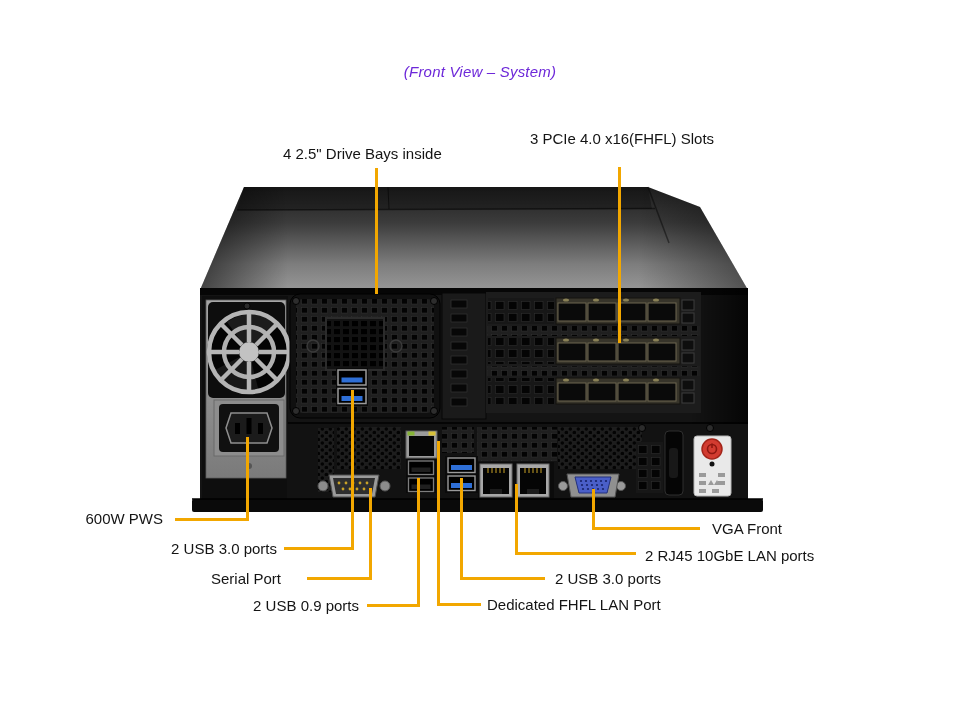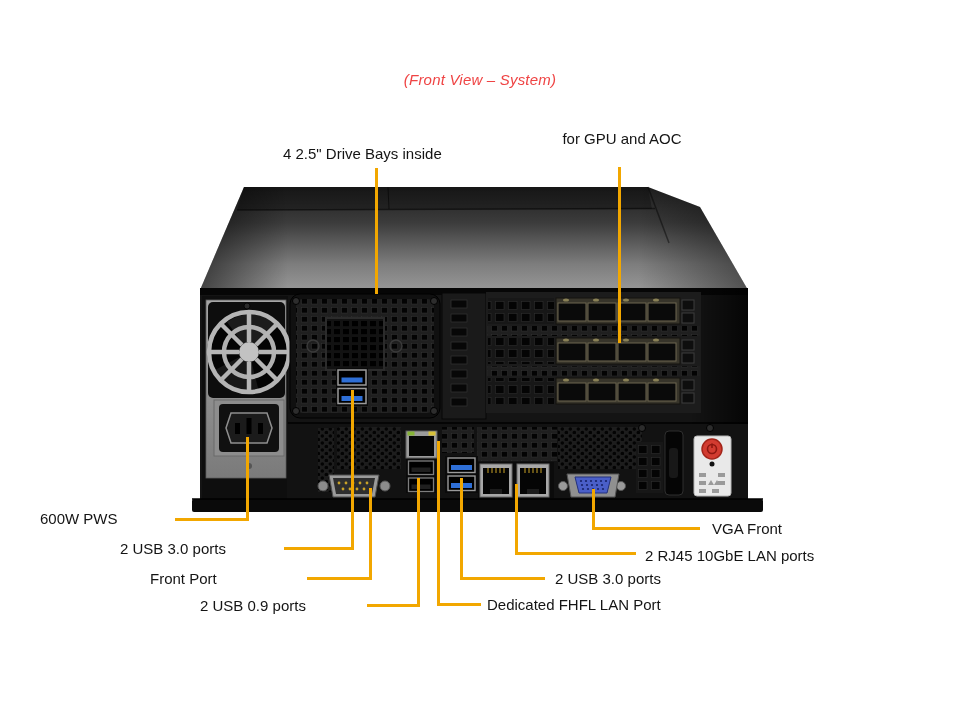--- a/index.html
+++ b/index.html
@@ -6,23 +6,23 @@
     --callout:#F2A700;
     --usb-blue:#2E6FD6;
     --vga-blue:#4A5FC8;
     --power-red:#D23B30;
     --bg:#FFFFFF;
   }
   html,body{margin:0;padding:0;}
   body{background:var(--bg);font-family:"Liberation Sans", sans-serif;}
   .figure{position:relative;width:960px;height:720px;background:var(--bg);overflow:hidden;}
   .title{position:absolute;left:0;top:63px;width:100%;text-align:center;
-         font-size:15px;font-style:italic;color:#ef4444;letter-spacing:.2px;margin-top:8px;}
+         font-size:15px;font-style:italic;color:#6d28d9;letter-spacing:.2px;}
   .lbl{position:absolute;font-size:15px;color:#141414;white-space:nowrap;line-height:16px;}
-  .lbl.r{}
+  .lbl.r{text-align:right;}
   .lbl.c{text-align:center;white-space:normal;}
   .cl{position:absolute;background:var(--callout);}
   .cl.v{width:3px;}
   .cl.h{height:3px;}
   svg .usb-tongue{fill:var(--usb-blue);}
   svg .vga-inner{fill:var(--vga-blue);}
   svg .pwr-btn{fill:var(--power-red);}
 </style>
 </head>
 <body>
@@ -379,26 +379,26 @@
 
   <div class="cl v" style="left:515px;top:484px;height:71px"></div>
   <div class="cl h" style="left:515px;top:552px;width:121px"></div>
 
   <div class="cl v" style="left:592px;top:489px;height:41px"></div>
   <div class="cl h" style="left:592px;top:527px;width:108px"></div>
 
   <div class="lbl" style="left:283px;top:146px">4 2.5" Drive Bays inside</div>
 
   <div class="lbl c" style="left:516px;top:131px;width:212px">
-    <div>for GPU and AOC</div>
+    <div>3 PCIe 4.0 x16(FHFL) Slots</div>
   </div>
 
   <div class="lbl r" style="left:40px;top:511px;width:123px">600W PWS</div>
   <div class="lbl r" style="left:120px;top:541px;width:157px">2 USB 3.0 ports</div>
-  <div class="lbl r" style="left:150px;top:571px;width:131px">Front Port</div>
+  <div class="lbl r" style="left:150px;top:571px;width:131px">Serial Port</div>
   <div class="lbl r" style="left:200px;top:598px;width:159px">2 USB 0.9 ports</div>
 
   <div class="lbl" style="left:712px;top:521px">VGA Front</div>
   <div class="lbl" style="left:645px;top:548px">2 RJ45 10GbE LAN ports</div>
   <div class="lbl" style="left:555px;top:571px">2 USB 3.0 ports</div>
   <div class="lbl" style="left:487px;top:597px">Dedicated FHFL  LAN Port</div>
 
 </div>
 
 </body></html>

